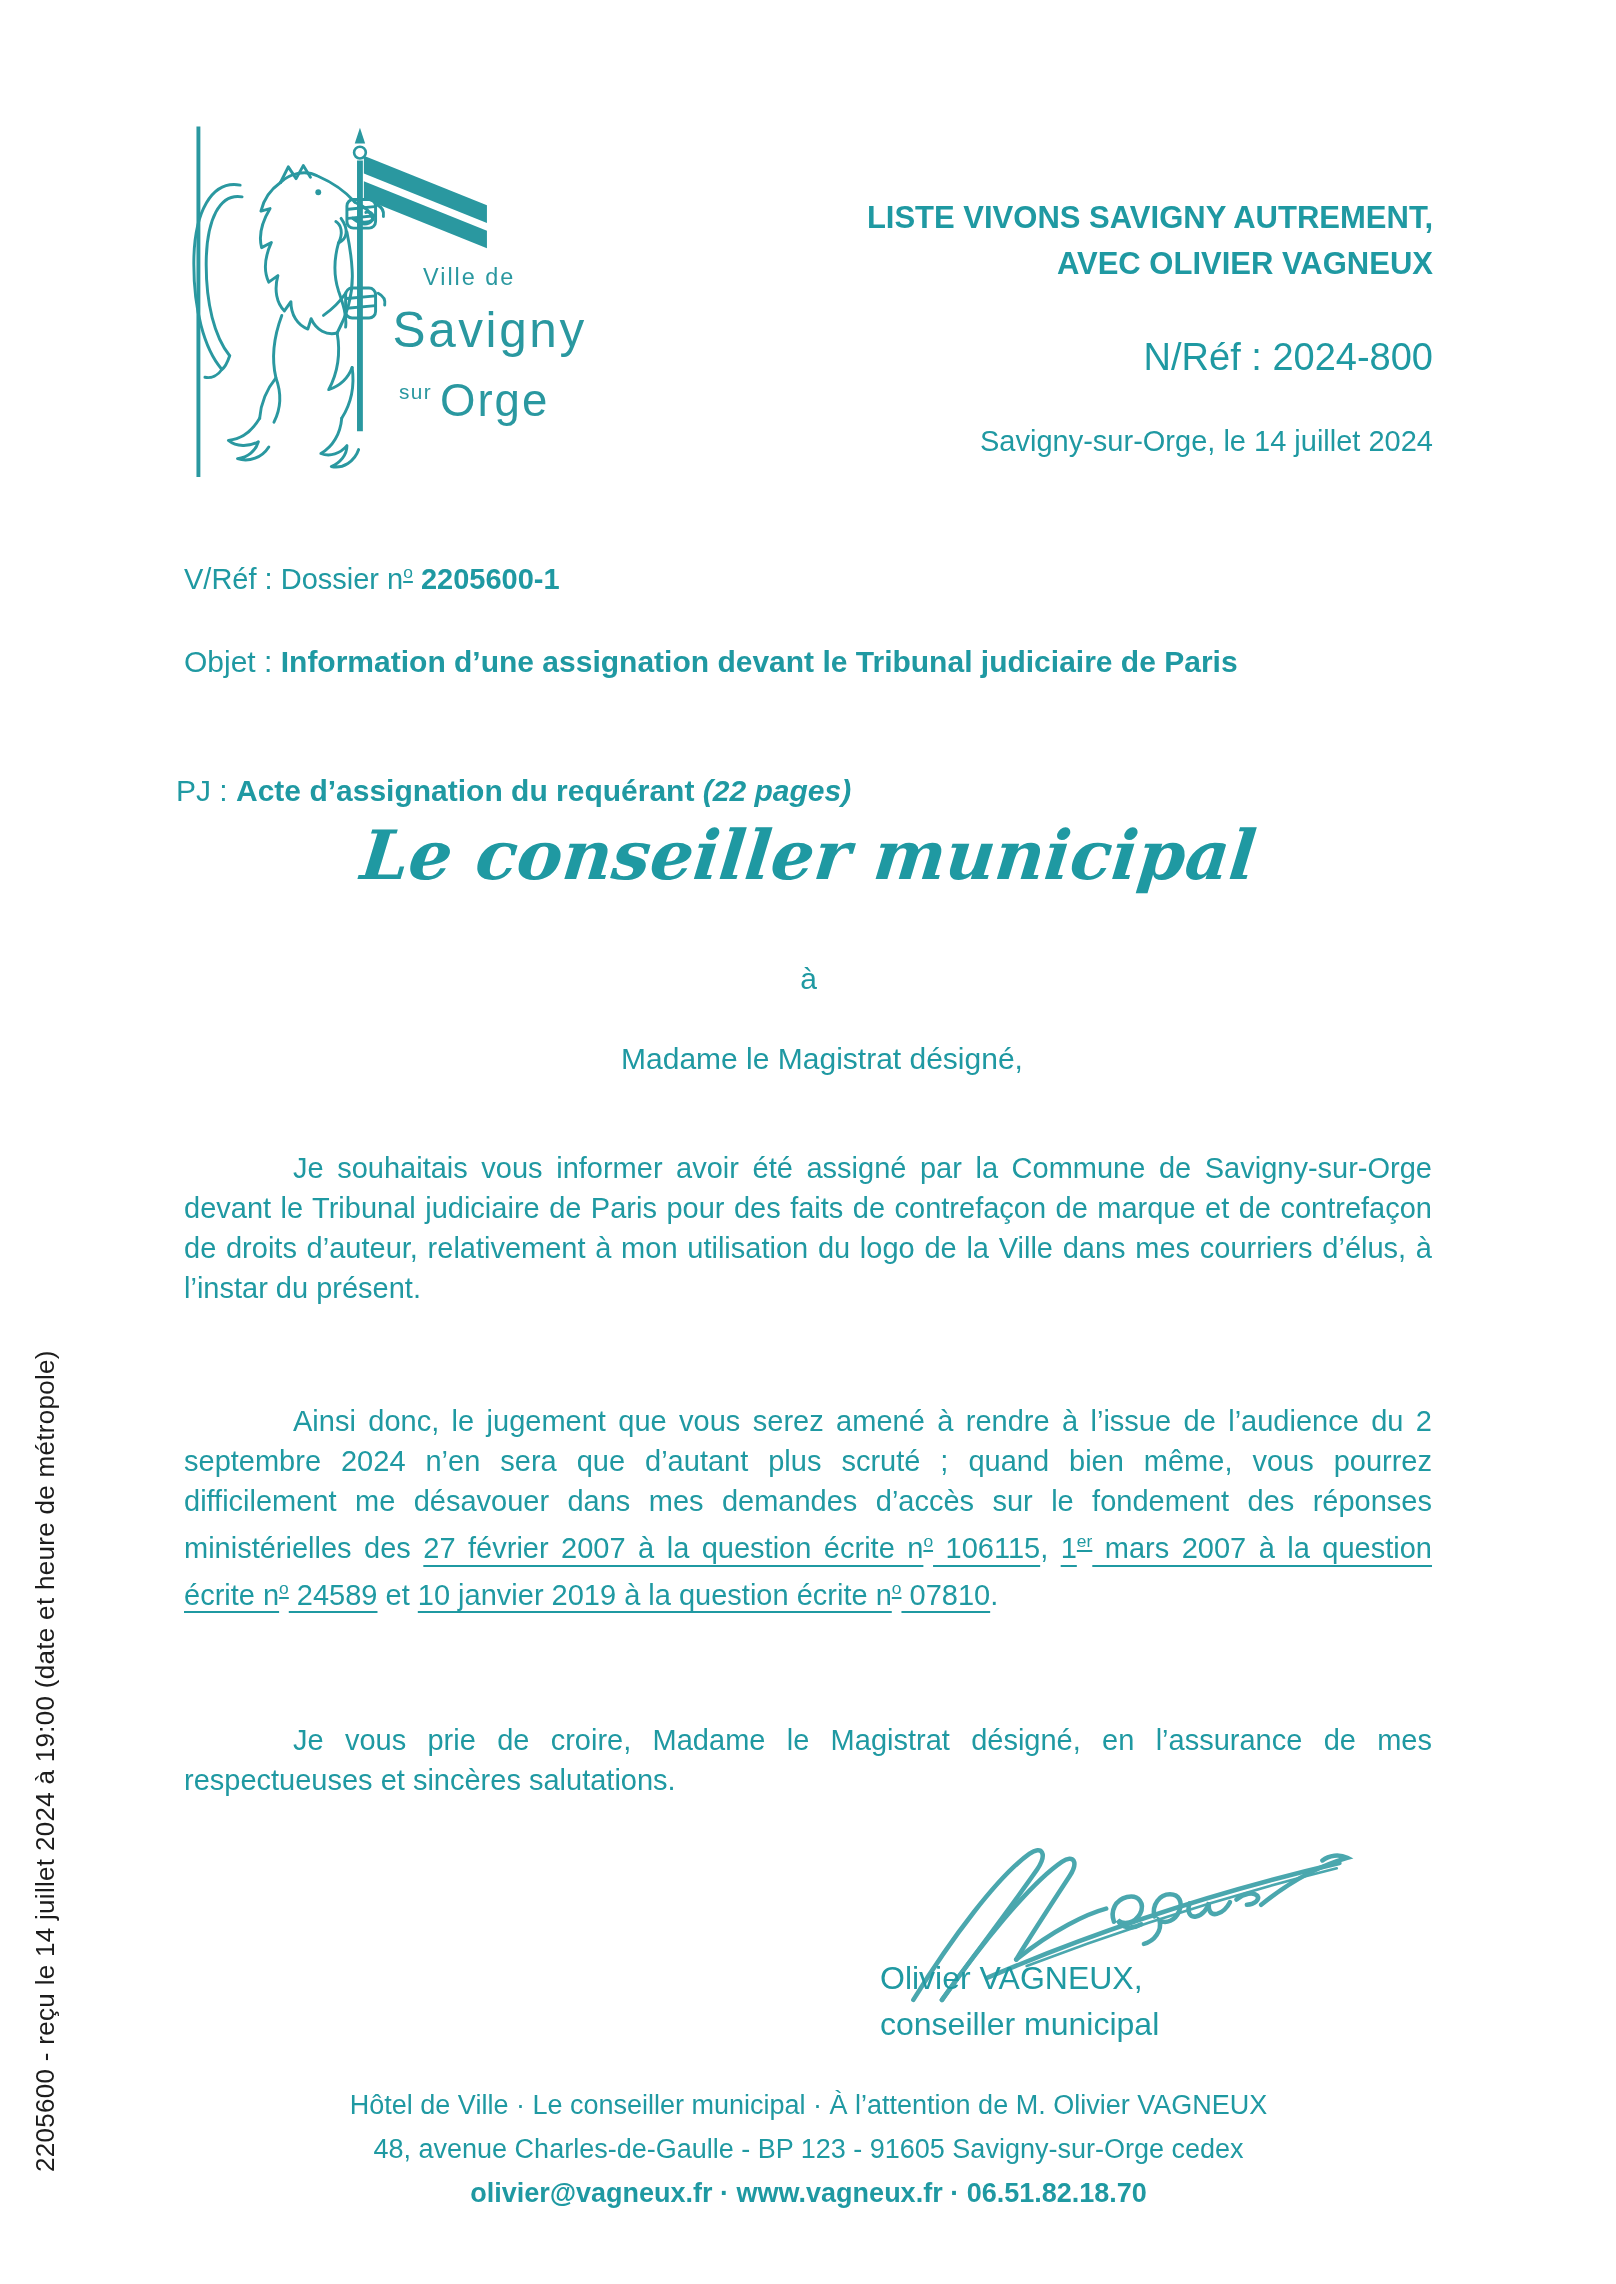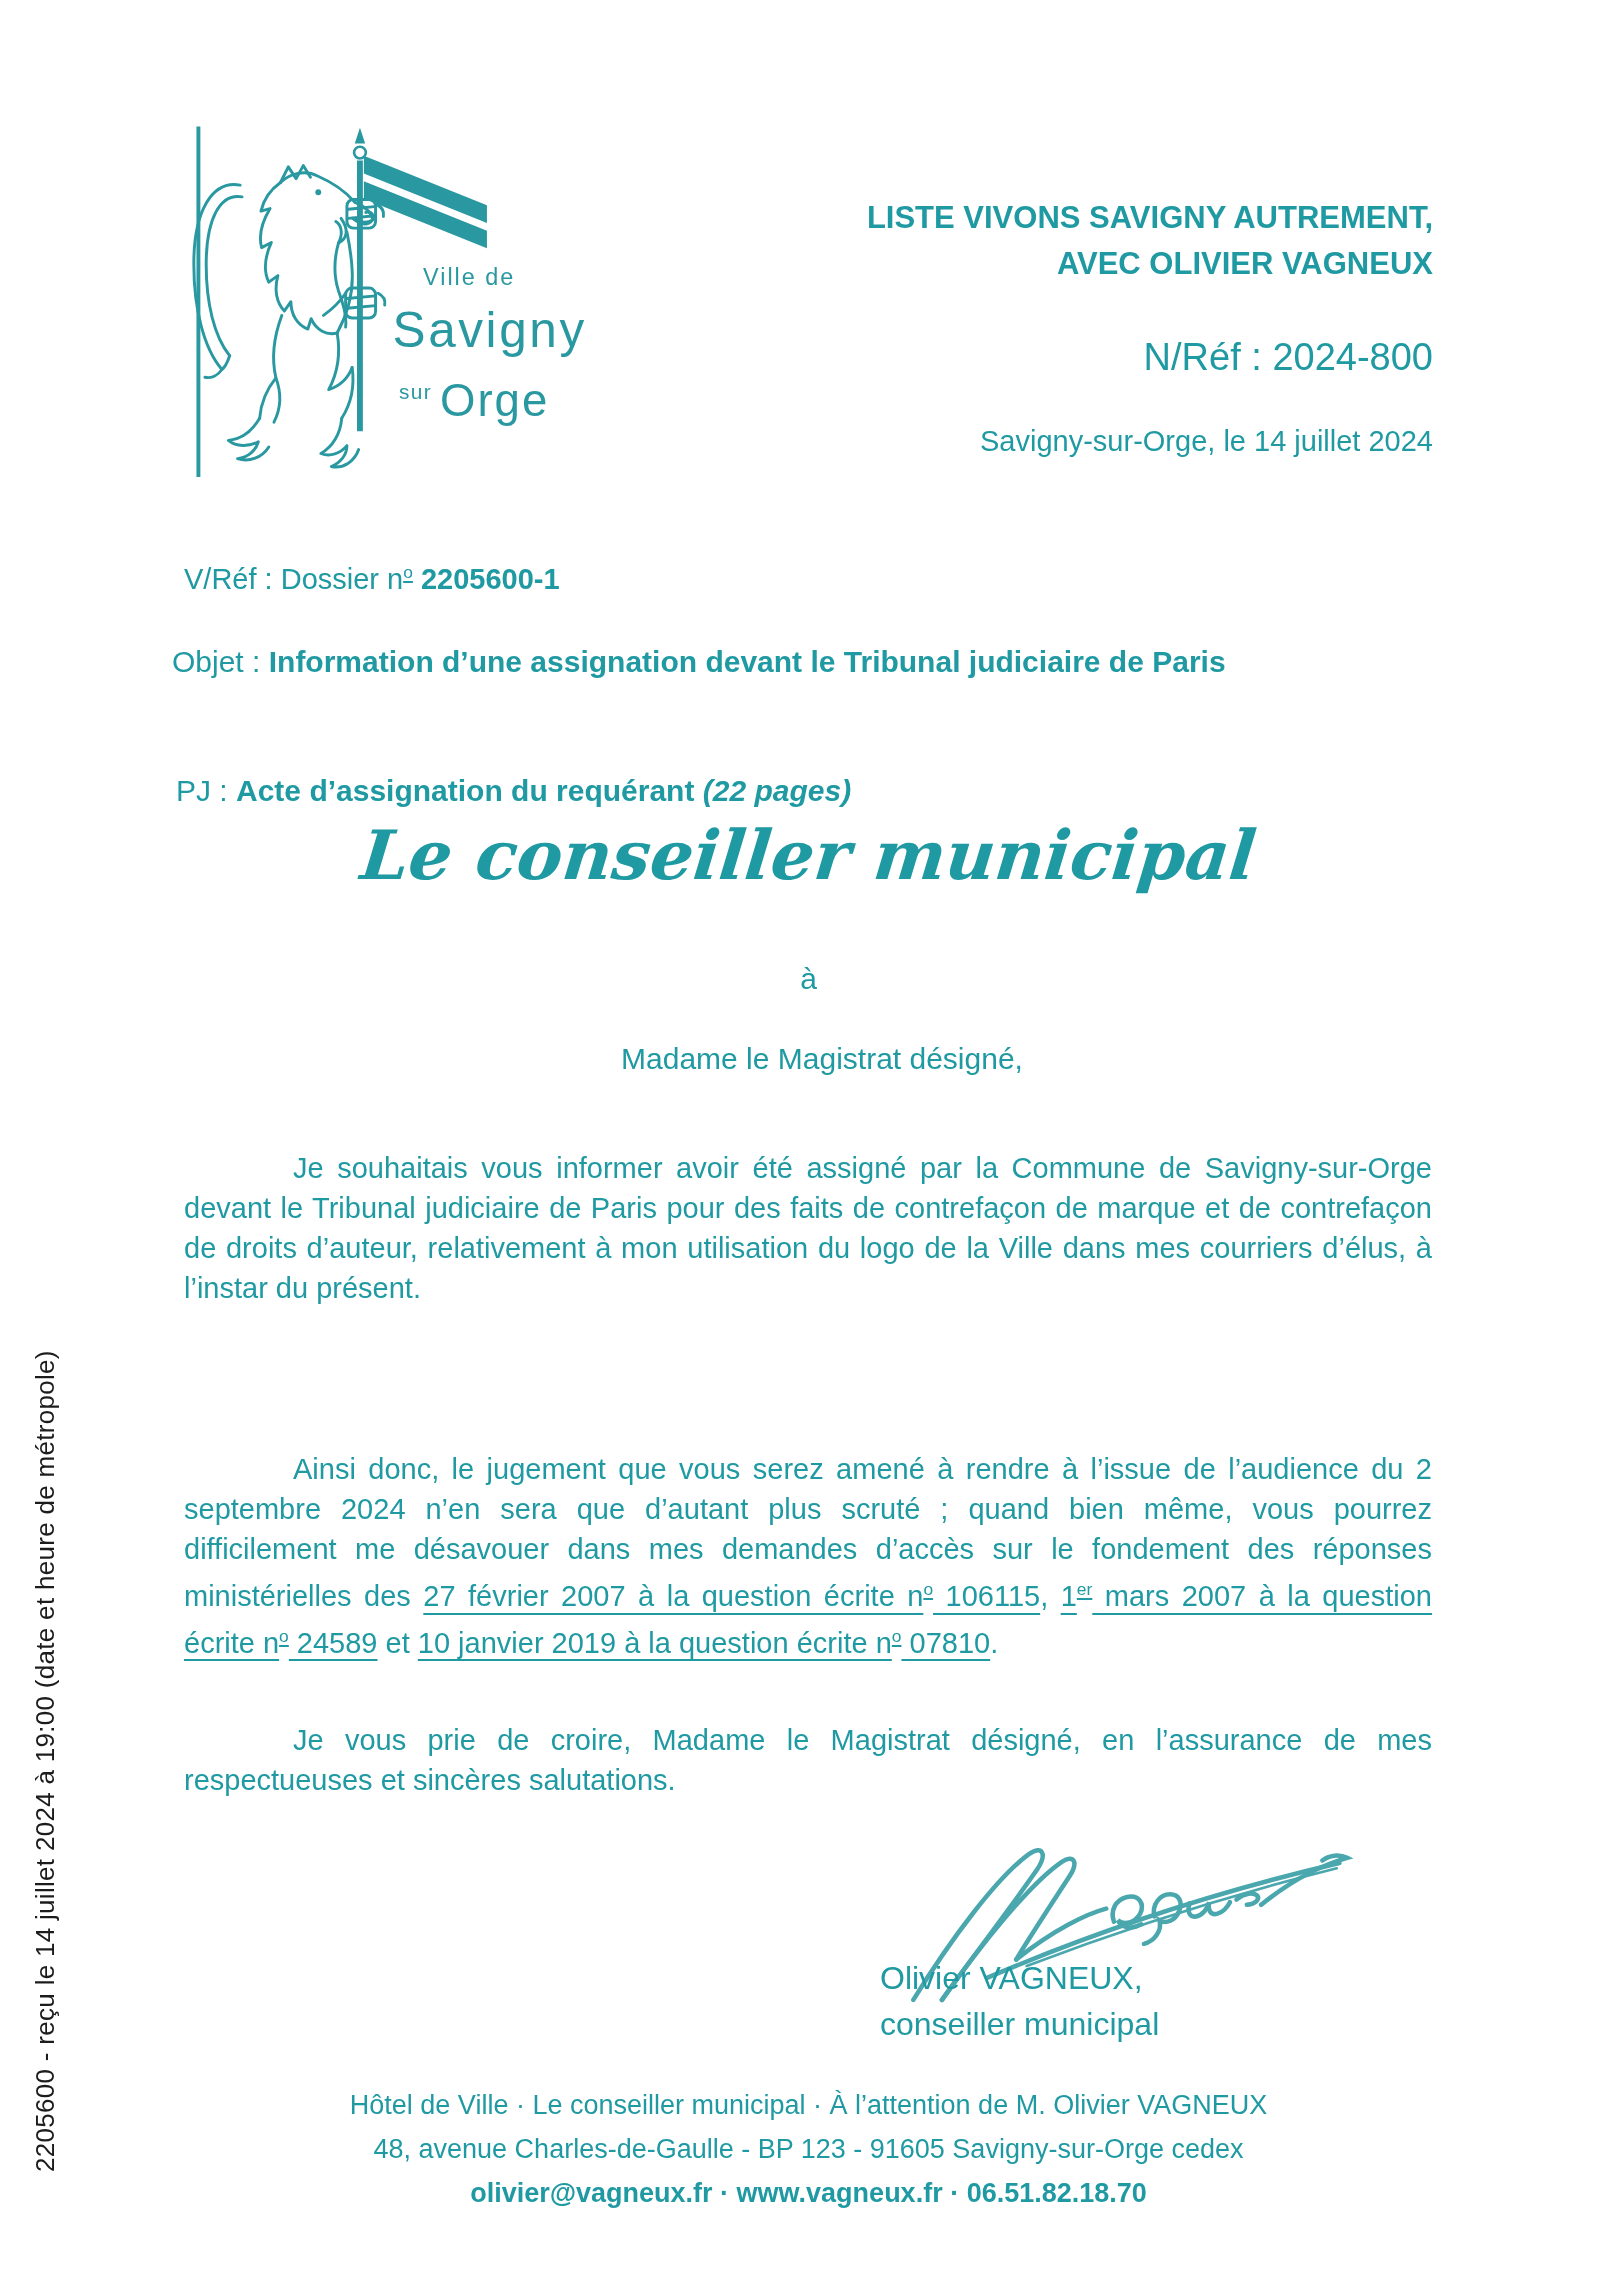--- a/index.html
+++ b/index.html
@@ -32,37 +32,37 @@
   .logo{left:184px;top:120px;width:404px;height:368px;}
 
   
   .header-right{right:184px;top:195px;text-align:right;}
   .list-title{font-size:31px;font-weight:bold;line-height:46px;}
   .our-ref{font-size:38px;margin-top:49px;}
   .dateline{font-size:29px;margin-top:46px;}
 
   
   .vref{left:184px;top:533px;width:1248px;font-size:29px;}
-  .objet{left:172px;top:609px;width:1224px;font-size:30px;line-height:45px;}
+  .objet{left:184px;top:609px;width:1224px;font-size:30px;line-height:45px;}
   .pj{left:176px;top:744px;width:1248px;font-size:30px;}
 
   
   .script-title{
     left:0;right:0;top:815px;text-align:center;
     font-family:"DejaVu Serif","Liberation Serif",serif;
     font-style:italic;font-weight:bold;font-size:68px;
     transform:skewX(-6deg);
   }
   .to-line{left:0;right:0;top:962px;text-align:center;font-size:30px;}
   .recipient{left:0;right:0;top:1042px;text-align:center;font-size:30px;padding-left:27px;}
 
   
   .para{left:184px;width:1248px;margin:0;}
   .p1{top:1148px;}
-  .p2{top:1401px;margin-top:48px;}
+  .p2{top:1401px;}
   .p3{top:1720px;}
 
   
   .signature{left:899px;top:1794px;width:456px;height:215px;}
   .signer{left:880px;top:1955px;font-size:32px;font-weight:normal;line-height:46px;}
 
   
   .footer{left:0;right:0;top:2083px;text-align:center;font-size:27px;line-height:44px;}
 </style>
 </head>

